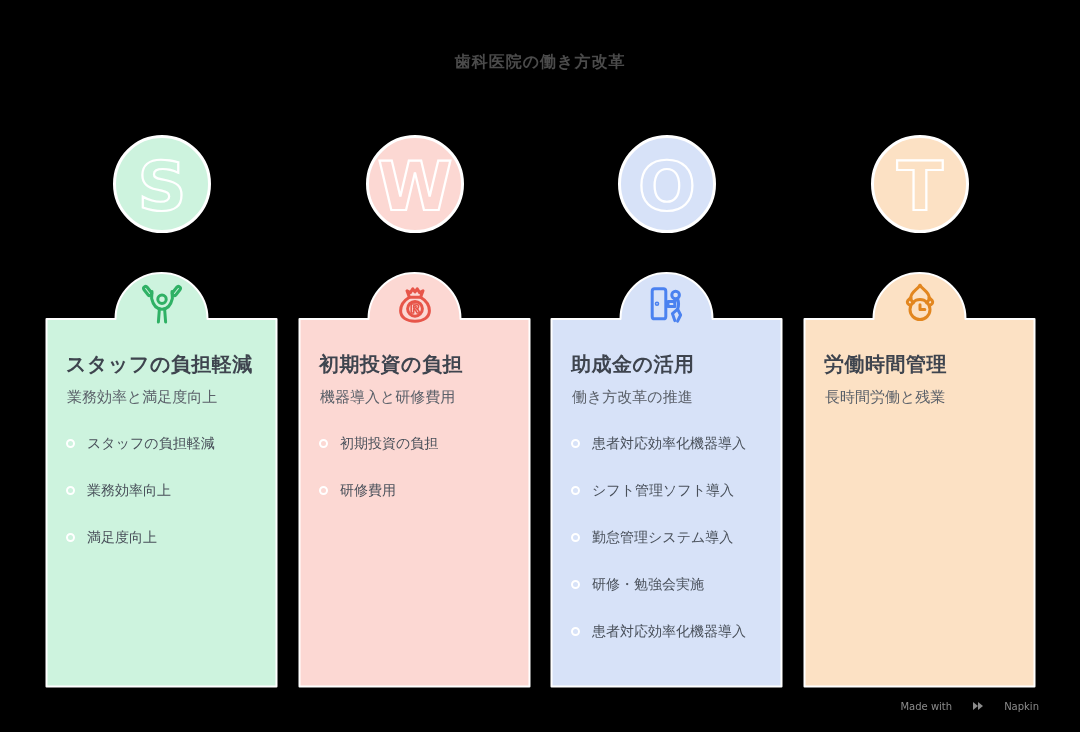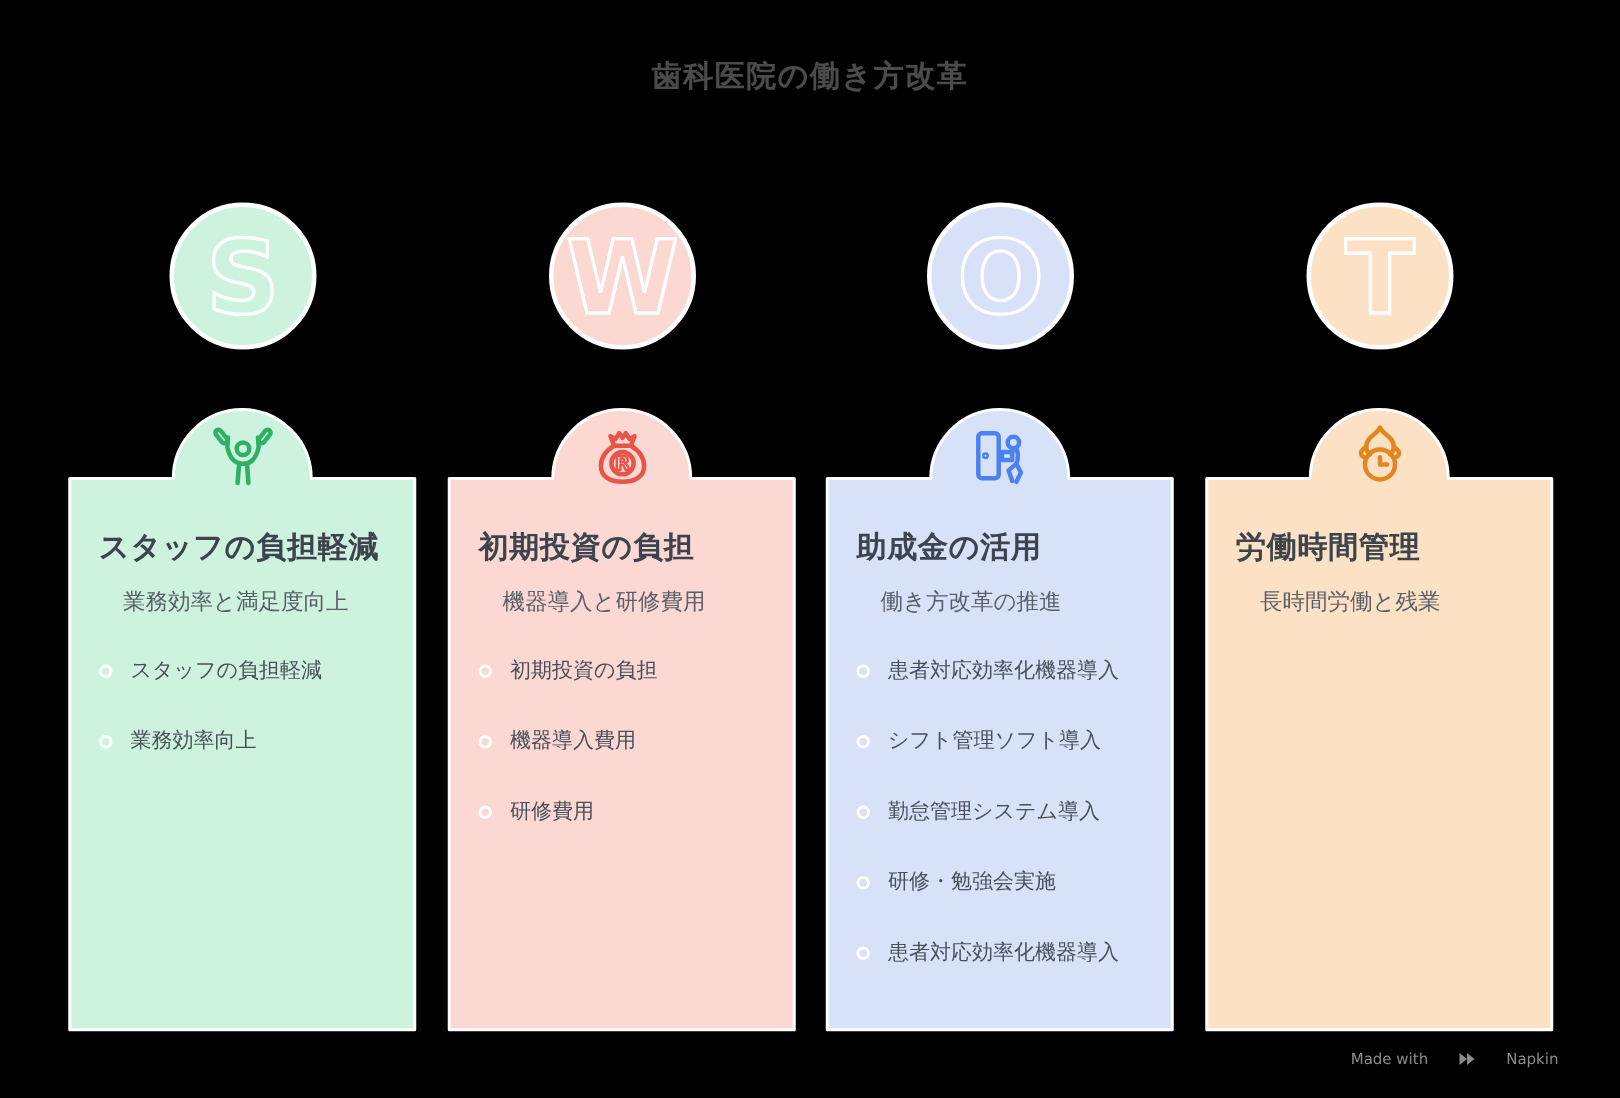--- a/index.html
+++ b/index.html
@@ -1,28 +1,28 @@
 <!DOCTYPE html>
 <html><head>
 <meta charset="utf-8">
 <style>
   html,body{margin:0;padding:0;background:#000;}
   .canvas{position:relative;width:1080px;height:732px;background:#000;overflow:hidden;
           font-family:"DejaVu Sans","Liberation Sans",sans-serif;}
-  .title{position:absolute;top:37px;left:0;width:1080px;text-align:center;margin:0;
-         font-size:20px;font-weight:bold;color:#4b4b4b;letter-spacing:1px;}
+  .title{position:absolute;top:52px;left:0;width:1080px;text-align:center;margin:0;
+         font-size:16px;font-weight:bold;color:#4b4b4b;letter-spacing:1px;}
   .col{position:absolute;top:133px;width:233px;height:556px;}
   .col1{left:45px;}.col2{left:298px;}.col3{left:550px;}.col4{left:803px;}
   .badge{display:block;margin:0 auto;}
   .card{position:absolute;top:139px;left:0;width:233px;height:416px;}
   .card-bg{position:absolute;top:0;left:0;}
   .bump-icon{position:absolute;top:8px;left:50%;transform:translateX(-50%);}
   .content{position:absolute;top:47px;left:0;right:0;bottom:2px;padding:33px 4px 0 21px;box-sizing:border-box;}
   .card-title{margin:0 0 12px 0;font-size:20px;font-weight:bold;color:#3e444e;letter-spacing:0.5px;line-height:1.2;}
-  .card-sub{margin:16px;font-size:15px;color:#5a6069;line-height:1.25;}
+  .card-sub{margin:1px;font-size:15px;color:#5a6069;line-height:1.25;}
   .items{list-style:none;margin:28px 0 0 0;padding:0;}
   .items li{display:flex;align-items:center;gap:12px;margin-bottom:29px;
             font-size:14px;color:#49505a;line-height:1.25;min-height:18px;}
   .dot{flex:0 0 auto;width:5px;height:5px;border:2.5px solid #fff;border-radius:50%;background:transparent;}
   .watermark{position:absolute;right:41px;bottom:20px;display:flex;gap:20px;
              font-size:10px;color:#8b8b8b;}
   .letter-text{font-family:"DejaVu Sans","Liberation Sans",sans-serif;font-weight:bold;}
 </style>
 </head>
 <body>
@@ -55,20 +55,24 @@
         <p class="card-sub">業務効率と満足度向上</p>
         <ul class="items">
           <li>
               <span class="dot"></span>
               <span>スタッフの負担軽減</span>
             </li>
           <li>
               <span class="dot"></span>
               <span>業務効率向上</span>
             </li>
+          <li>
+              <span class="dot"></span>
+              <span>満足度向上</span>
+            </li>
         </ul>
       </div>
     </div>
   </section>
 
   <section class="col col2">
     <svg class="badge" width="102" height="102" viewBox="0 0 102 102">
       <circle cx="51" cy="51" r="47.5" stroke="#fff" stroke-width="3" fill="#fcd8d3"></circle>
       <text class="letter-text" x="51" y="53" font-size="68" text-anchor="middle" dominant-baseline="central" fill="none" stroke="#fff" stroke-width="2.2">W</text>
     </svg>
@@ -84,24 +88,20 @@
           <text x="12" y="16.6" font-size="6.5" text-anchor="middle" stroke-width="0.8" class="letter-text">R</text>
         </svg>
       </div>
       <div class="content">
         <h2 class="card-title">初期投資の負担</h2>
         <p class="card-sub">機器導入と研修費用</p>
         <ul class="items">
           <li>
               <span class="dot"></span>
               <span>初期投資の負担</span>
-            </li>
-          <li>
-              <span class="dot"></span>
-              <span>機器導入費用</span>
             </li>
           <li>
               <span class="dot"></span>
               <span>研修費用</span>
             </li>
         </ul>
       </div>
     </div>
   </section>
 

